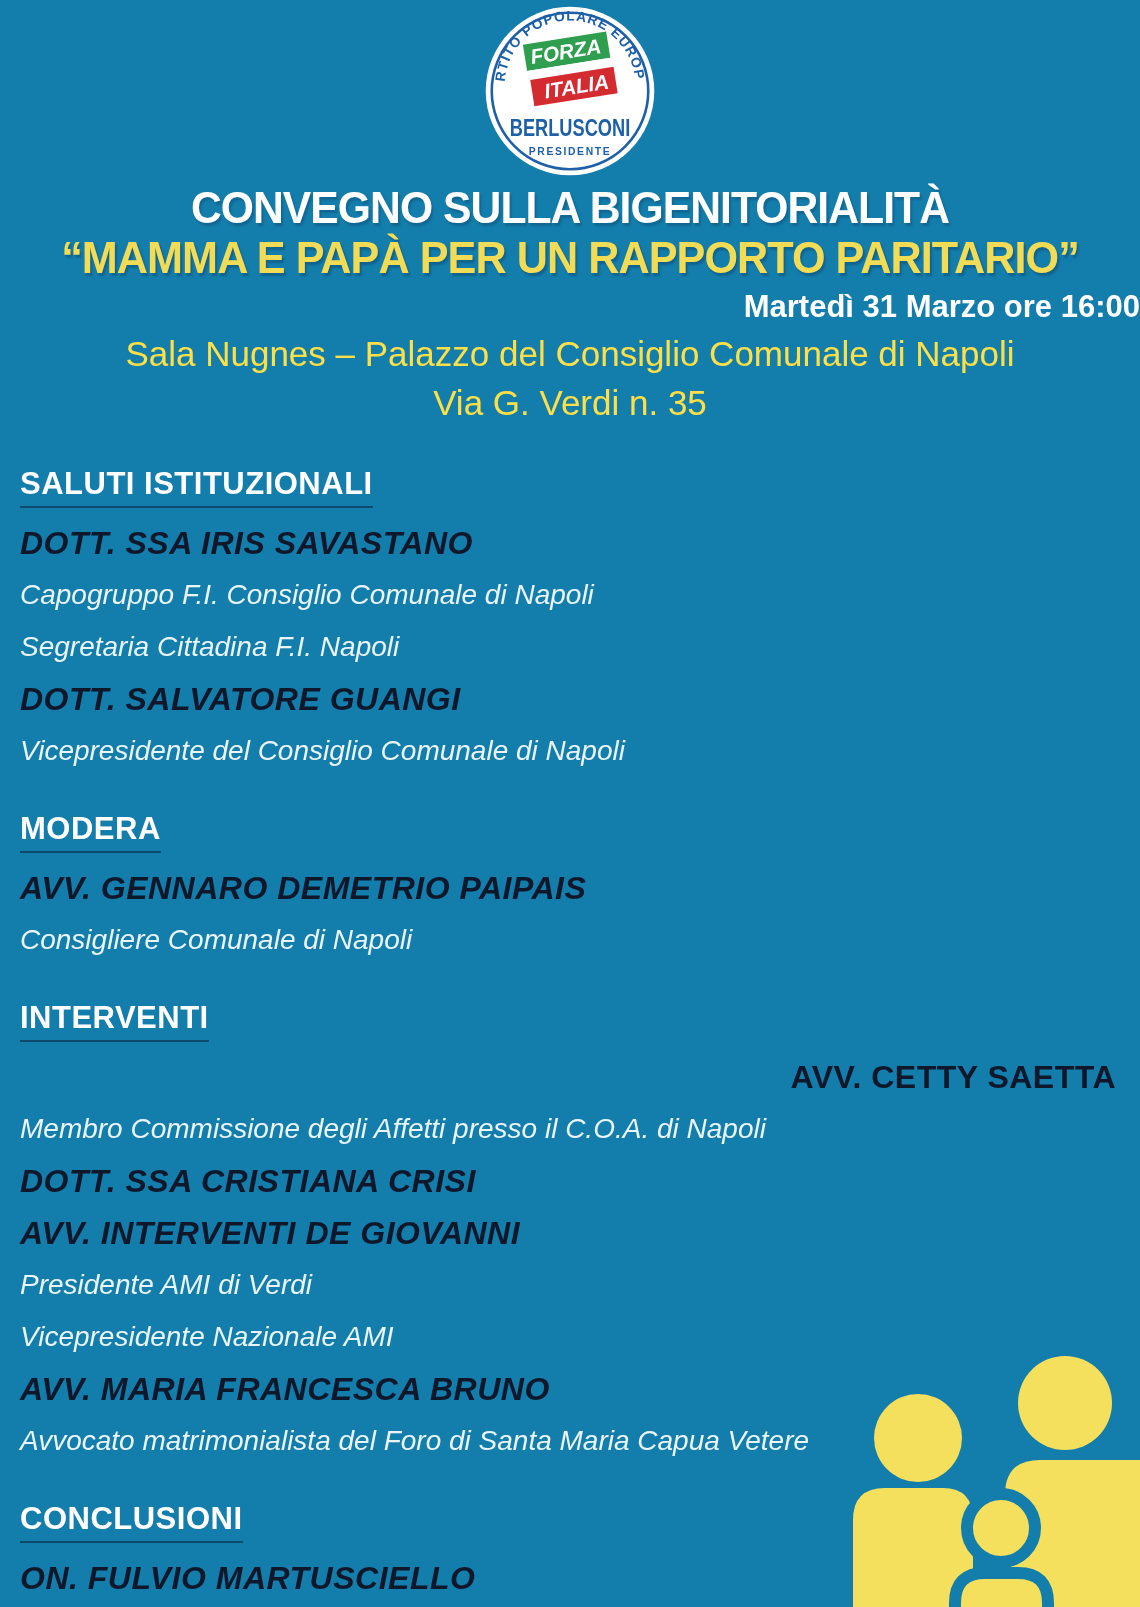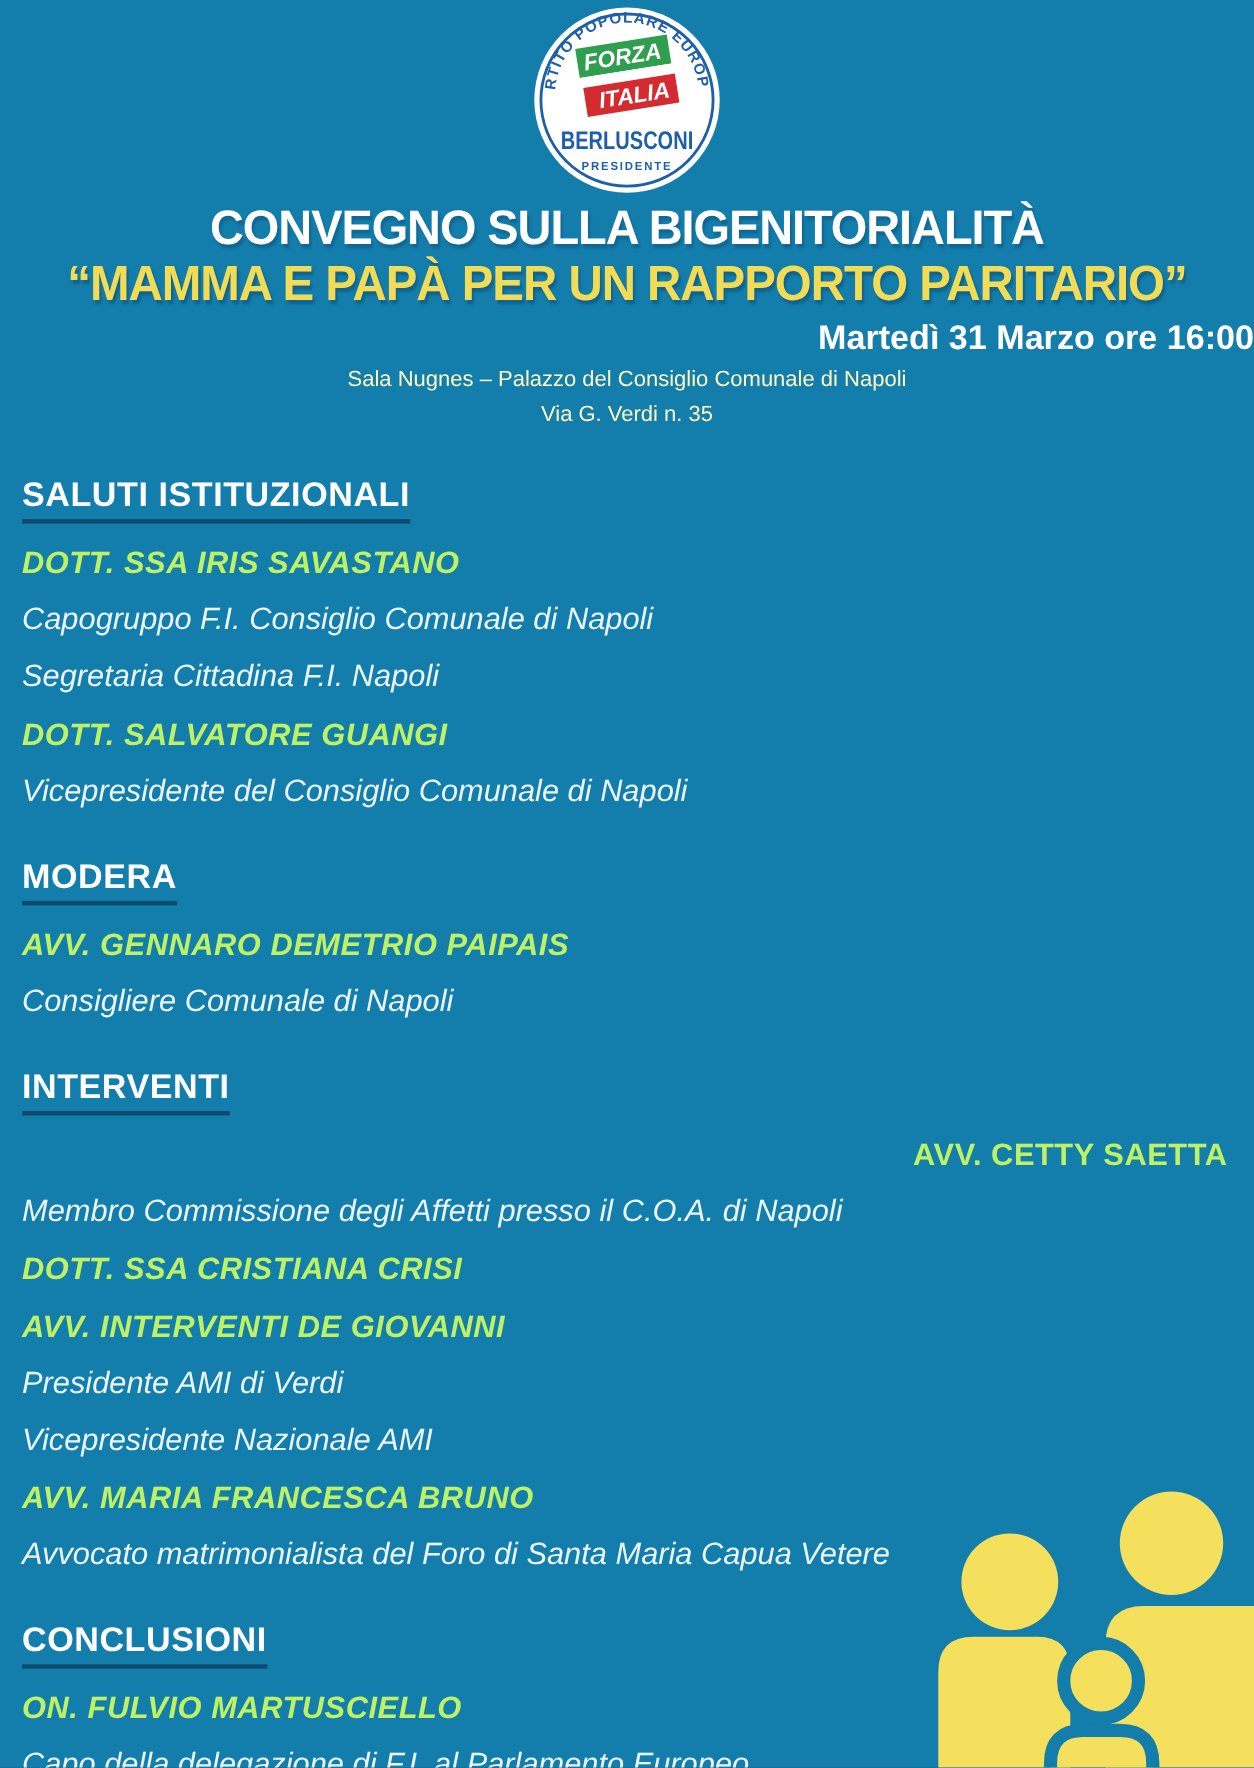--- a/index.html
+++ b/index.html
@@ -27,34 +27,34 @@
     font-size:45px; font-weight:bold; line-height:1.0;
     letter-spacing:-1px; white-space:nowrap;
     transform:scaleX(0.96);
     text-shadow:2px 3px 2px rgba(10,40,80,.3);
   }
   .datetime {
     margin-top:9px; text-align:right; color:#ffffff;
     font-size:31px; font-weight:bold; letter-spacing:0;
   }
   .venue, .address {
-    margin-top:9px; text-align:center; color:#fef9c3;
-    font-size:20px; font-weight:500;
+    margin-top:9px; text-align:center; color:#fde047;
+    font-size:35px; font-weight:500;
   }
 
   
   .sections { padding:0 24px 0 20px; }
   .section { margin-top:43px; }
   .section-heading {
     display:inline-block; color:#ffffff; font-size:31px; font-weight:bold;
-    letter-spacing:0.5px; border-bottom:4px solid #0c4a6e; padding-bottom:4px;
+    letter-spacing:0.5px; border-bottom:2px solid #0c4a6e; padding-bottom:4px;
   }
   .entry { margin-top:19px; }
   .entry-name {
-    color:#bef264; font-size:28px; font-weight:bold; font-style:italic;
+    color:#0f172a; font-size:32px; font-weight:bold; font-style:italic;
     letter-spacing:0.5px; line-height:33px;
   }
   .entry-name.upright { font-style:normal;text-align:right; }
   .desc {
     color:#e9f5f8; font-size:28px; font-style:italic; font-weight:400;
     line-height:34px; margin-top:18px;
   }
 
   
   .family-wrap { position:absolute; right:0; bottom:0; width:300px; height:272px; }

